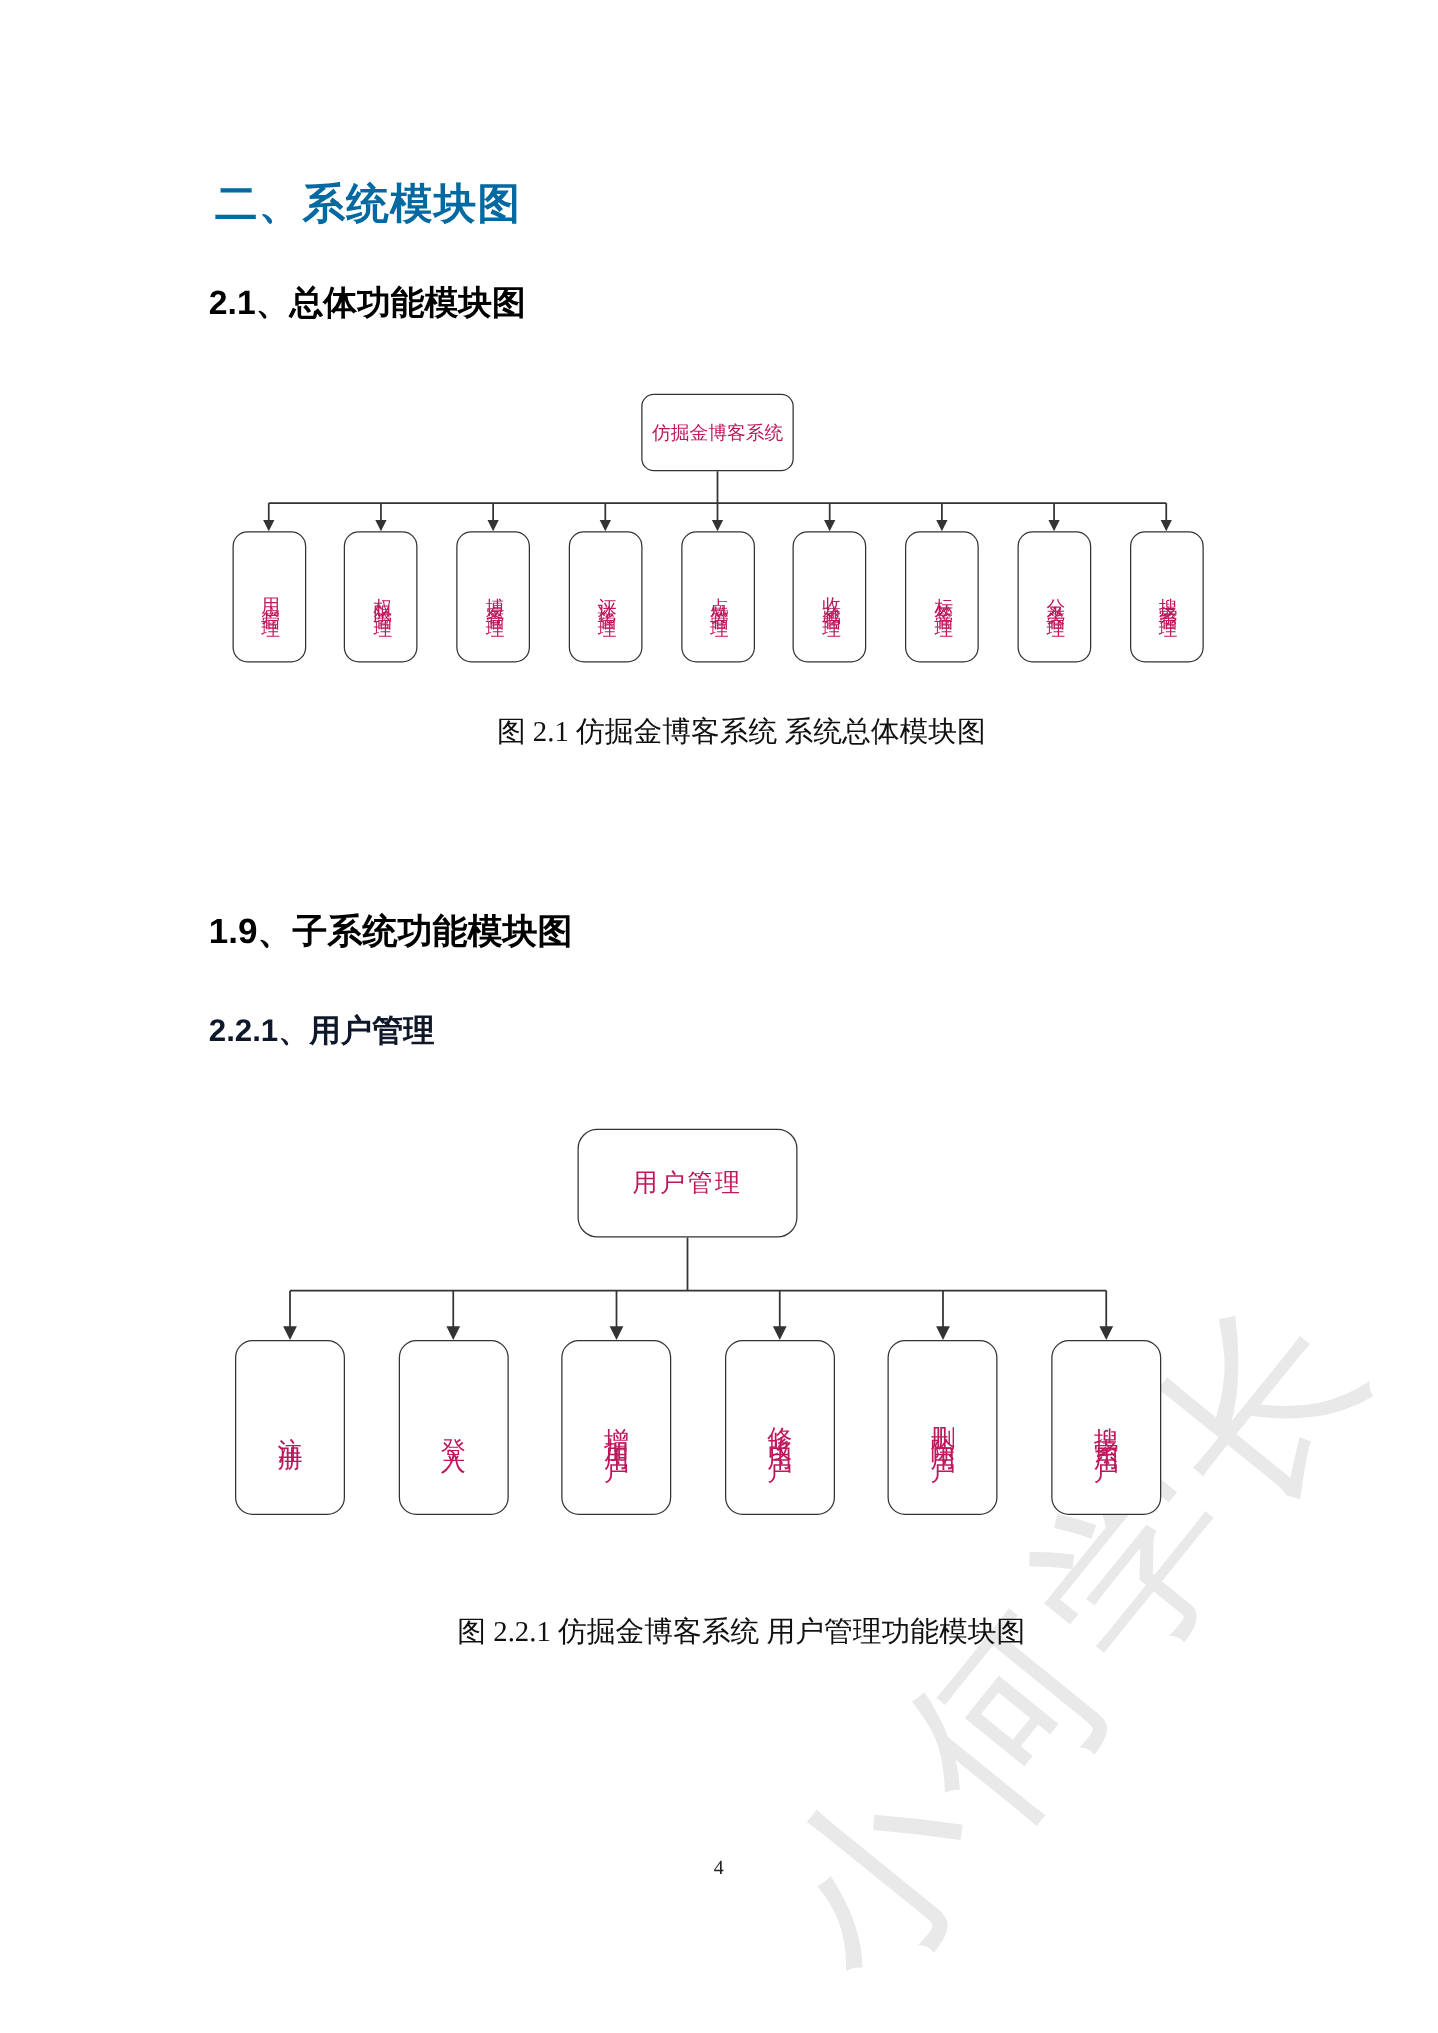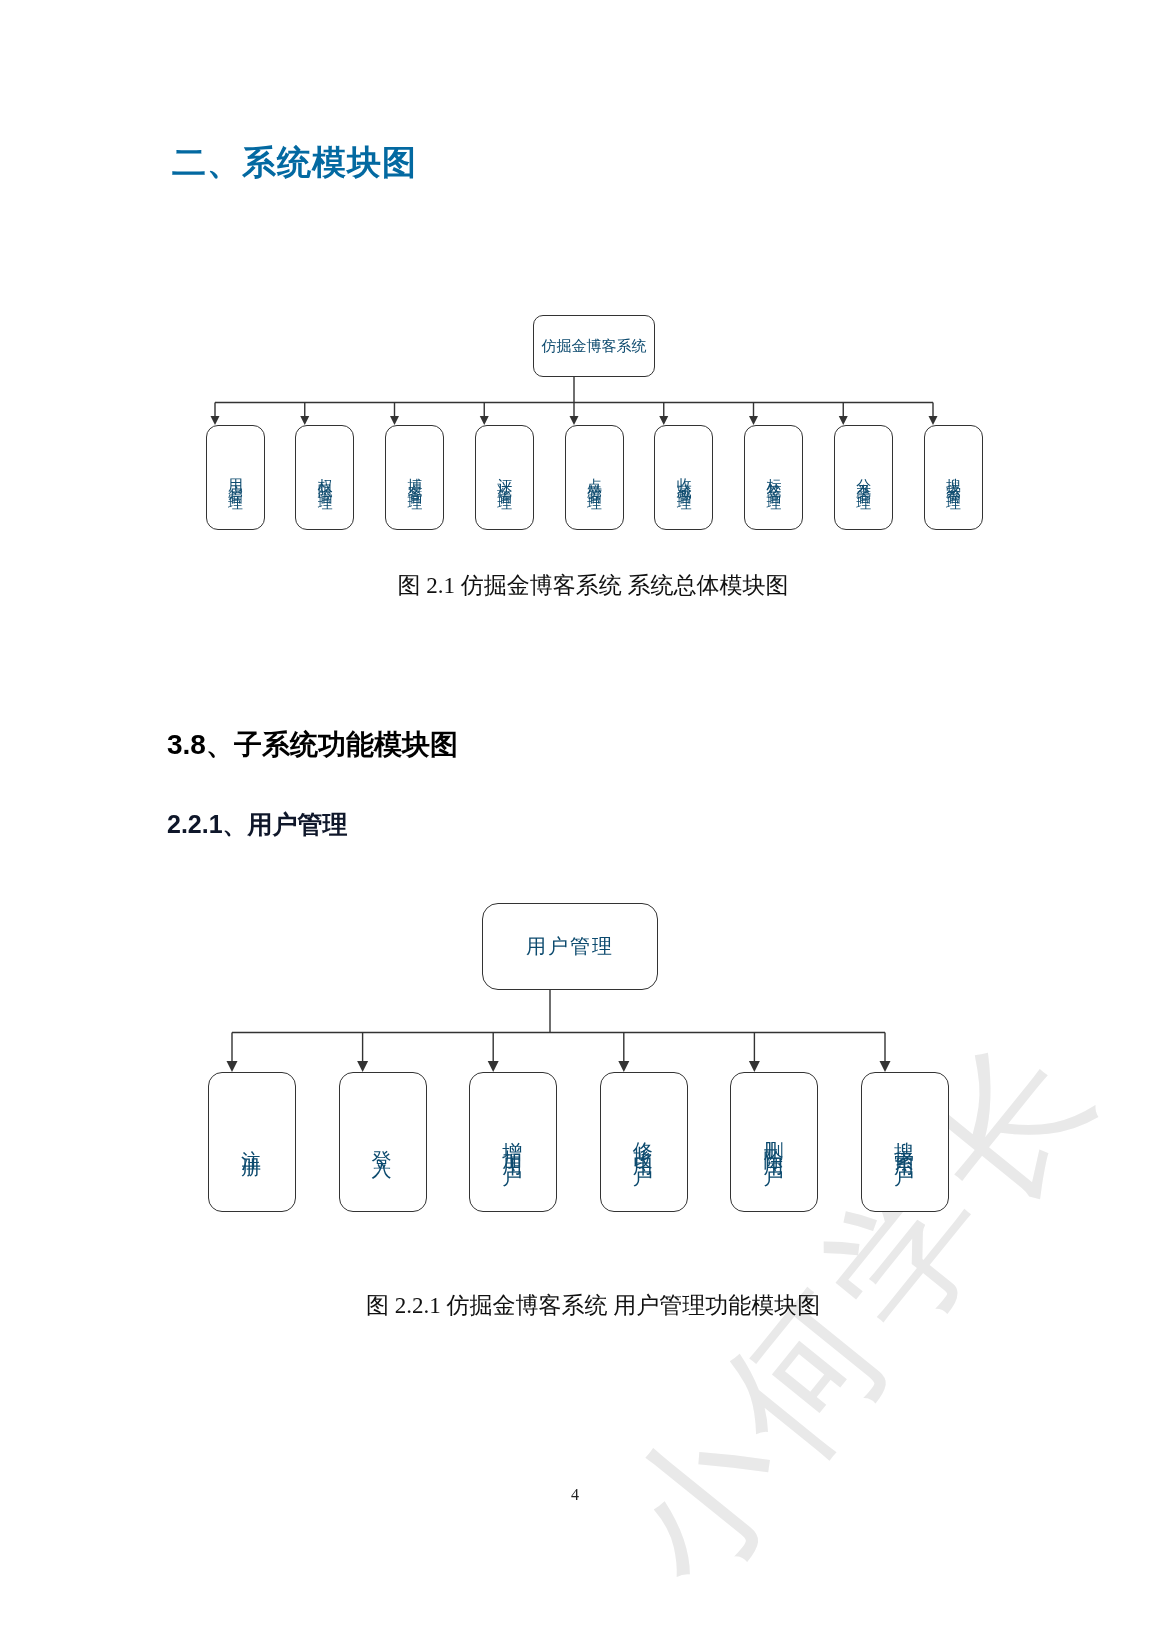--- a/index.html
+++ b/index.html
@@ -38,37 +38,38 @@
   }
   
   svg.connectors { position:absolute; left:0; top:0; z-index:1; pointer-events:none; }
   svg.connectors line, svg.connectors path { stroke:#333333; stroke-width:1.4; fill:none; }
   svg.connectors polygon { fill:#333333; stroke:none; }
   
   .node {
     position:absolute; box-sizing:border-box;
     border:1.6px solid #333333; background:#ffffff;
     display:flex; align-items:center; justify-content:center;
-    text-align:right; z-index:2; color:#0c4a6e;margin-left:20px;
+    text-align:right; z-index:2; color:#be185d;
   }
   .d1root { left:513px; top:315px; width:122px; height:62px; border-radius:10px; font-size:15px; }
   .d1c    { top:425px; width:59px;  height:105px; border-radius:12px; font-size:15px; }
   .d2root { left:462px; top:903px; width:176px; height:87px; border-radius:16px; font-size:20px; letter-spacing:2px; }
   .d2c    { top:1072px; width:88px; height:140px; border-radius:14px; font-size:20px; }
   .vtext  { writing-mode:vertical-rl; -webkit-writing-mode:vertical-rl; text-orientation:upright; -webkit-text-orientation:upright; letter-spacing:6px; }
   .d2c .vtext { letter-spacing:8px; }
 </style>
 </head>
 <body>
 
 <div class="page">
 
   <div class="watermark">小何学长</div>
 
   <div class="h1">二、系统模块图</div>
+  <div class="h2">2.1、总体功能模块图</div>
 
   <svg class="connectors" width="1150" height="1626" viewBox="0 0 1150 1626">
 
     <path d="M574 377 V402.5 M215 402.5 H933"></path>
     <line x1="215" y1="402.5" x2="215" y2="417"></line>
       <polygon points="210.5,416 219.5,416 215,425"></polygon>
     <line x1="304.75" y1="402.5" x2="304.75" y2="417"></line>
       <polygon points="300.25,416 309.25,416 304.75,425"></polygon>
     <line x1="394.5" y1="402.5" x2="394.5" y2="417"></line>
       <polygon points="390,416 399,416 394.5,425"></polygon>
@@ -124,21 +125,21 @@
     </div>
   <div class="node d1c" style="left:813.75px">
       <span class="vtext">分类管理</span>
     </div>
   <div class="node d1c" style="left:903.5px">
       <span class="vtext">搜索管理</span>
     </div>
 
   <div class="caption cap1">图 2.1 仿掘金博客系统 系统总体模块图</div>
 
-  <div class="h2b">3.8、子系统功能模块图</div>
+  <div class="h2b">1.9、子系统功能模块图</div>
   <div class="h3">2.2.1、用户管理</div>
 
   <div class="node d2root">用户管理</div>
   <div class="node d2c" style="left:188px">
       <span class="vtext">注册</span>
     </div>
   <div class="node d2c" style="left:318.6px">
       <span class="vtext">登入</span>
     </div>
   <div class="node d2c" style="left:449.2px">

